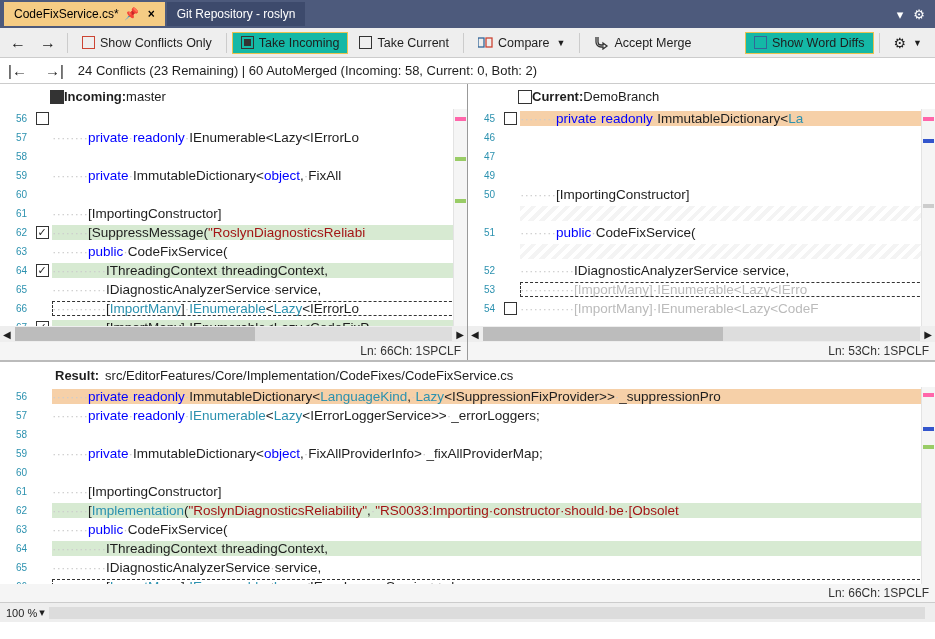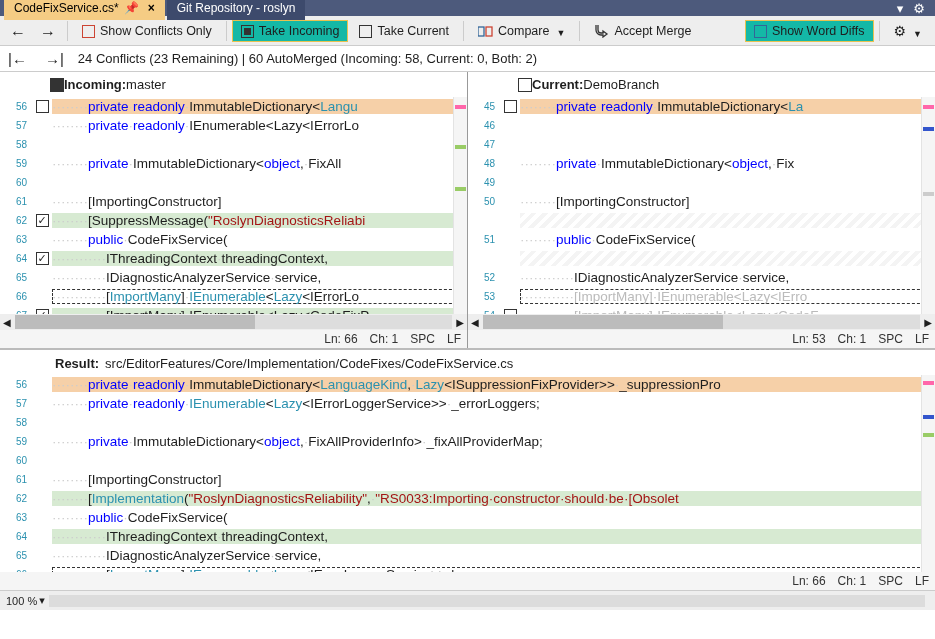--- a/index.html
+++ b/index.html
@@ -1,26 +1,26 @@
 <!DOCTYPE html>
 <html><head>
   <meta charset="utf-8">
   <style>
     * { margin:0; padding:0; box-sizing:border-box; font-family:"Segoe UI",Arial,sans-serif; }
     body { background:#fff; width:935px; height:639px; overflow:hidden; color:#1e1e1e; }
-    .tabbar { display:flex; align-items:center; background:#4d5a7c; height:16px; padding:0 4px;text-align:center; }
+    .tabbar { display:flex; align-items:center; background:#4d5a7c; height:28px; padding:0 4px;text-align:center; }
     .tab { display:flex; align-items:center; height:24px; padding:0 10px; font-size:12px; margin-right:2px; cursor:pointer; }
     .tab.active { background:#f5cc84; color:#000; }
     .tab.inactive { background:#3d4a6c; color:#fff; }
     .tab-close { margin-left:8px; font-weight:bold; }
     .tab-pin { margin-left:6px; }
     .tabbar-right { margin-left:auto; display:flex; gap:10px; padding-right:6px; }
     .tabbar-right span { color:#fff; font-size:13px; }
     .toolbar { display:flex; align-items:center; background:#eee; height:30px; border-bottom:1px solid #ccc; padding:0 4px; gap:2px; }
-    .tbtn { display:flex; align-items:flex-end; padding:3px 8px; font-size:12.5px; cursor:pointer; gap:5px; border:1px solid transparent; white-space:nowrap; }
+    .tbtn { display:flex; align-items:center; padding:3px 8px; font-size:12.5px; cursor:pointer; gap:5px; border:1px solid transparent; white-space:nowrap; }
     .tbtn.active { background:#14b8a6; border-color:#e8c250; }
     .navarrow { font-size:16px; padding:3px 6px; cursor:pointer; }
     .vsep { width:1px; height:20px; background:#ccc; margin:0 3px; }
     .icon-sq { width:13px; height:13px; border:1.5px solid #333; display:inline-block; position:relative; }
     .icon-sq.red { border-color:#c43; }
     .icon-sq.blue { border-color:#369; }
     .icon-sq.box::before { content:""; position:absolute; inset:2px; background:currentColor; }
     .gear { font-size:14px; }
     .dropdown-caret { font-size:9px; margin-left:2px; }
     .infobar { display:flex; align-items:center; height:26px; padding:0 4px; font-size:13px; border-bottom:1px solid #ccc; gap:10px; }
@@ -43,21 +43,21 @@
     .typ { color:#2b91af; }
     .str { color:#a31515; }
     .hl-orange { background:#f6d0a8; }
     .hl-green { background:#d7ead2; }
     .hl-gray { background:repeating-linear-gradient(135deg,#f4f4f4 0 4px,#fff 4px 8px); }
     .hl-sel { background:#fff; outline:1.5px dashed #333; outline-offset:-1px; }
     .dim { color:#bbb; }
     .hscroll { display:flex; align-items:center; height:16px; background:#eee; font-size:10px; padding:0 3px; gap:4px; }
     .hscroll .track { flex:1; height:14px; background:#ddd; position:relative; }
     .hscroll .thumb { position:absolute; left:0; top:0; height:100%; width:55%; background:#bcbcbc; }
-    .status-mini { height:18px; display:flex; justify-content:flex-end; align-items:center; font-size:12px; background:#f5f5f5; padding-right:6px; gap:12px; color:#333; }
+    .status-mini { height:18px; display:flex; justify-content:flex-end; align-items:center; font-size:12px; background:#f5f5f5; padding-right:6px; color:#333; }
     .result-header { padding:6px 10px 4px 55px; font-size:13px; }
     .result-header b { font-weight:600; margin-right:6px; }
     .bottom { height:240px; display:flex; flex-direction:column; }
     .zoomrow { display:flex; align-items:center; height:20px; background:#eee; border-top:1px solid #ccc; font-size:11px; padding:0 6px; }
     .ovmap { position:absolute; right:0; top:0; width:14px; height:100%; background:#f5f5f5; border-left:1px solid #e3e3e3; }
     .ovmap div { position:absolute; left:1px; right:1px; height:4px; }
     svg { display:block; }
   </style>
 </head>
 <body>
@@ -130,21 +130,21 @@
 
 <div class="splith">
 
   <div class="pane left">
     <div class="pane-header">
       <span class="chk" style="background:#333"></span>
       <b>Incoming:</b>
       <span>master</span>
     </div>
     <div class="code">
-      <div class="line"><span class="ln">56</span><span class="gutter"><span class="chkbox"></span></span><span class="code-txt hl-orange"><span class="dots">········</span><span class="kw">private</span><span class="dots">·</span><span class="kw">readonly</span><span class="dots">·</span>ImmutableDictionary&lt;<span class="typ">Langu</span></span></div>
+      <div class="line"><span class="ln">56</span><span class="gutter"><span class="chkbox"></span></span></div>
       <div class="line"><span class="ln">57</span><span class="gutter"></span><span class="code-txt"><span class="dots">········</span><span class="kw">private</span><span class="dots">·</span><span class="kw">readonly</span><span class="dots">·</span>IEnumerable&lt;Lazy&lt;IErrorLo</span></div>
       <div class="line"><span class="ln">58</span><span class="gutter"></span><span class="code-txt"></span></div>
       <div class="line"><span class="ln">59</span><span class="gutter"></span><span class="code-txt"><span class="dots">········</span><span class="kw">private</span><span class="dots">·</span>ImmutableDictionary&lt;<span class="kw">object</span>,<span class="dots">·</span>FixAll</span></div>
       <div class="line"><span class="ln">60</span><span class="gutter"></span><span class="code-txt"></span></div>
       <div class="line"><span class="ln">61</span><span class="gutter"></span><span class="code-txt"><span class="dots">········</span>[ImportingConstructor]</span></div>
       <div class="line"><span class="ln">62</span><span class="gutter"><span class="chkbox checked"></span></span><span class="code-txt hl-green"><span class="dots">········</span>[SuppressMessage(<span class="str">"RoslynDiagnosticsReliabi</span></span></div>
       <div class="line"><span class="ln">63</span><span class="gutter"></span><span class="code-txt"><span class="dots">········</span><span class="kw">public</span><span class="dots">·</span>CodeFixService(</span></div>
       <div class="line"><span class="ln">64</span><span class="gutter"><span class="chkbox checked"></span></span><span class="code-txt hl-green"><span class="dots">············</span>IThreadingContext<span class="dots">·</span>threadingContext,</span></div>
       <div class="line"><span class="ln">65</span><span class="gutter"></span><span class="code-txt"><span class="dots">············</span>IDiagnosticAnalyzerService<span class="dots">·</span>service,</span></div>
       <div class="line"><span class="ln">66</span><span class="gutter"></span><span class="code-txt hl-sel"><span class="dots">············</span>[<span class="typ">ImportMany</span>]<span class="dots">·</span><span class="typ">IEnumerable</span>&lt;<span class="typ">Lazy</span>&lt;IErrorLo</span></div>
@@ -173,21 +173,20 @@
   <div class="pane">
     <div class="pane-header">
       <span class="chk"></span>
       <b>Current:</b>
       <span>DemoBranch</span>
     </div>
     <div class="code">
       <div class="line"><span class="ln">45</span><span class="gutter"><span class="chkbox"></span></span><span class="code-txt hl-orange"><span class="dots">········</span><span class="kw">private</span><span class="dots">·</span><span class="kw">readonly</span><span class="dots">·</span>ImmutableDictionary&lt;<span class="typ">La</span></span></div>
       <div class="line"><span class="ln">46</span><span class="gutter"></span></div>
       <div class="line"><span class="ln">47</span><span class="gutter"></span><span class="code-txt"></span></div>
-      <div class="line"><span class="ln">48</span><span class="gutter"></span><span class="code-txt"><span class="dots">········</span><span class="kw">private</span><span class="dots">·</span>ImmutableDictionary&lt;<span class="kw">object</span>,<span class="dots">·</span>Fix</span></div>
       <div class="line"><span class="ln">49</span><span class="gutter"></span><span class="code-txt"></span></div>
       <div class="line"><span class="ln">50</span><span class="gutter"></span><span class="code-txt"><span class="dots">········</span>[ImportingConstructor]</span></div>
       <div class="line"><span class="ln"></span><span class="gutter"></span><span class="code-txt hl-gray">&nbsp;</span></div>
       <div class="line"><span class="ln">51</span><span class="gutter"></span><span class="code-txt"><span class="dots">········</span><span class="kw">public</span><span class="dots">·</span>CodeFixService(</span></div>
       <div class="line"><span class="ln"></span><span class="gutter"></span><span class="code-txt hl-gray">&nbsp;</span></div>
       <div class="line"><span class="ln">52</span><span class="gutter"></span><span class="code-txt"><span class="dots">············</span>IDiagnosticAnalyzerService<span class="dots">·</span>service,</span></div>
       <div class="line"><span class="ln">53</span><span class="gutter"></span><span class="code-txt hl-sel"><span class="dots">············</span><span class="dim">[ImportMany]·IEnumerable&lt;Lazy&lt;IErro</span></span></div>
       <div class="line"><span class="ln">54</span><span class="gutter"><span class="chkbox"></span></span><span class="code-txt"><span class="dots">············</span><span class="dim">[ImportMany]·IEnumerable&lt;Lazy&lt;CodeF</span></span></div>
       <div class="ovmap">
           <div style="top:8px;background:#f6a"></div>

